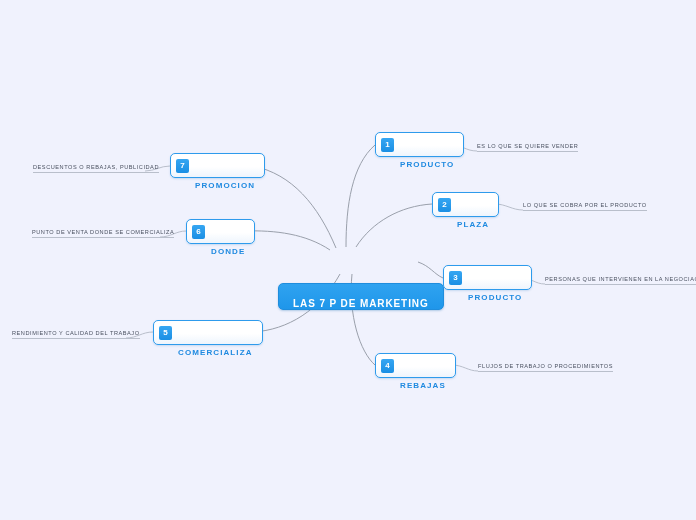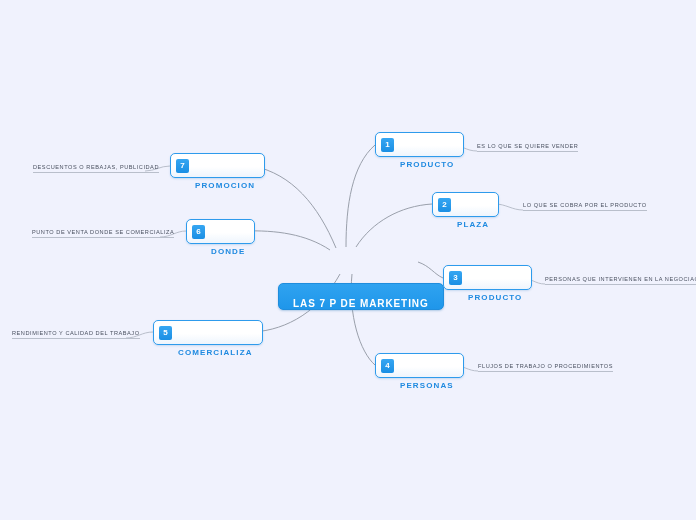--- a/index.html
+++ b/index.html
@@ -164,21 +164,21 @@
   <div class="branch" style="left:443px; top:265px;">
     <span class="badge">3</span>
     <span class="branch-label">PRODUCTO</span>
   </div>
   <div class="leaf right" style="left:545px; top:269px;">
     <span class="leaf-label">PERSONAS QUE INTERVIENEN EN LA NEGOCIACIÓN</span>
   </div>
 
   <div class="branch" style="left:375px; top:353px;">
     <span class="badge">4</span>
-    <span class="branch-label">PERSONAS</span>
+    <span class="branch-label">REBAJAS</span>
   </div>
   <div class="leaf right" style="left:478px; top:356px;">
     <span class="leaf-label">FLUJOS DE TRABAJO O PROCEDIMIENTOS</span>
   </div>
 
   <div class="branch" style="left:153px; top:320px;">
     <span class="badge">5</span>
     <span class="branch-label">COMERCIALIZA</span>
   </div>
   <div class="leaf left" style="left:12px; top:323px;">

